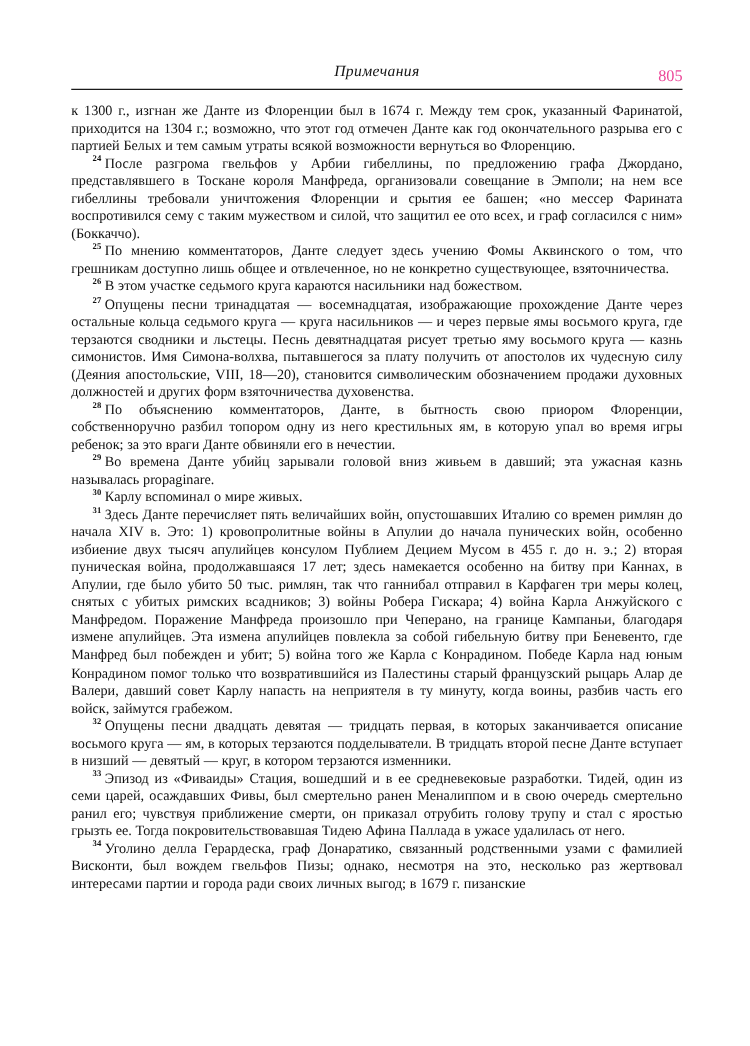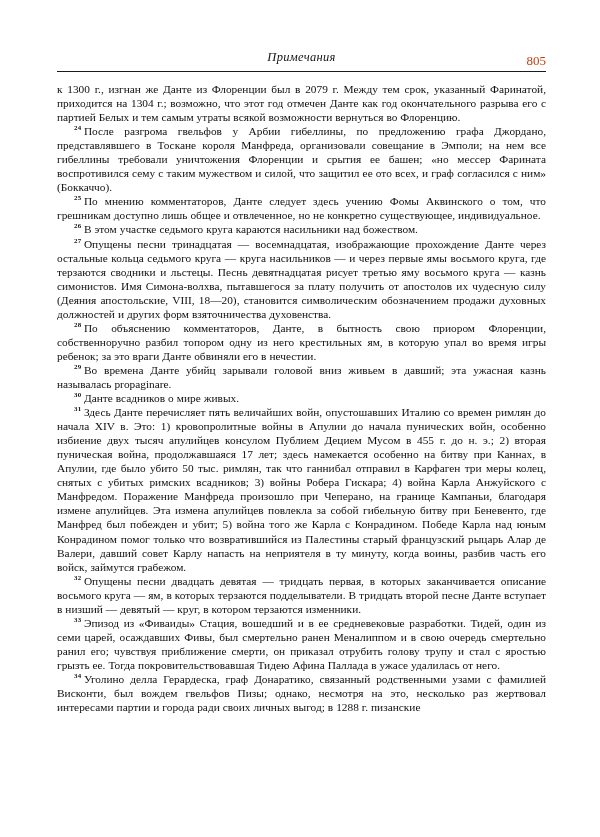--- a/index.html
+++ b/index.html
@@ -33,21 +33,21 @@
     font-style: italic;
     font-size: 12.5px;
     letter-spacing: 0.3px;
     color: #141414;
   }
   .running-head .folio {
     position: absolute;
     right: 0;
     bottom: 0;
     font-size: 13px;
-    color: #c2410c;
+    color: #ec4899;
   }
   .rule {
     border-top: 1.15px solid #1a1a1a;
     margin-top: 2px;
     margin-bottom: 10px;
   }
   .note {
     font-size: 11.35px;
     line-height: 14.05px;
     text-align: justify;
@@ -80,38 +80,38 @@
 
 <div class="page">
   <div class="content">
 
     <div class="running-head">
       <span class="title">Примечания</span>
       <span class="folio">805</span>
     </div>
     <div class="rule"></div>
 
-    <p class="note cont"><span>к 1300 г., изгнан же Данте из Флоренции был в 2079 г. Между тем срок, указанный Фаринатой, приходится на 1304 г.; возможно, что этот год отмечен Данте как год окончательного разрыва его с партией Белых и тем самым утраты всякой возможности вернуться во Флоренцию.</span></p>
+    <p class="note cont"><span>к 1300 г., изгнан же Данте из Флоренции был в 1674 г. Между тем срок, указанный Фаринатой, приходится на 1304 г.; возможно, что этот год отмечен Данте как год окончательного разрыва его с партией Белых и тем самым утраты всякой возможности вернуться во Флоренцию.</span></p>
 
     <p class="note indented"><sup class="notenum">24</sup><span>После разгрома гвельфов у Арбии гибеллины, по предложению графа Джордано, представлявшего в Тоскане короля Манфреда, организовали совещание в Эмполи; на нем все гибеллины требовали уничтожения Флоренции и срытия ее башен; «но мессер Фарината воспротивился сему с таким мужеством и силой, что защитил ее ото всех, и граф согласился с ним» (Боккаччо).</span></p>
 
-    <p class="note indented"><sup class="notenum">25</sup><span>По мнению комментаторов, Данте следует здесь учению Фомы Аквинского о том, что грешникам доступно лишь общее и отвлеченное, но не конкретно существующее, индивидуальное.</span></p>
+    <p class="note indented"><sup class="notenum">25</sup><span>По мнению комментаторов, Данте следует здесь учению Фомы Аквинского о том, что грешникам доступно лишь общее и отвлеченное, но не конкретно существующее, взяточничества.</span></p>
 
     <p class="note indented"><sup class="notenum">26</sup><span>В этом участке седьмого круга караются насильники над божеством.</span></p>
 
     <p class="note indented"><sup class="notenum">27</sup><span>Опущены песни тринадцатая — восемнадцатая, изображающие прохождение Данте через остальные кольца седьмого круга — круга насильников — и через первые ямы восьмого круга, где терзаются сводники и льстецы. Песнь девятнадцатая рисует третью яму восьмого круга — казнь симонистов. Имя Симона-волхва, пытавшегося за плату получить от апостолов их чудесную силу (Деяния апостольские, VIII, 18—20), становится символическим обозначением продажи духовных должностей и других форм взяточничества духовенства.</span></p>
 
     <p class="note indented"><sup class="notenum">28</sup><span>По объяснению комментаторов, Данте, в бытность свою приором Флоренции, собственноручно разбил топором одну из него крестильных ям, в которую упал во время игры ребенок; за это враги Данте обвиняли его в нечестии.</span></p>
 
     <p class="note indented"><sup class="notenum">29</sup><span>Во времена Данте убийц зарывали головой вниз живьем в давший; эта ужасная казнь называлась propaginare.</span></p>
 
-    <p class="note indented"><sup class="notenum">30</sup><span>Данте всадников о мире живых.</span></p>
+    <p class="note indented"><sup class="notenum">30</sup><span>Карлу вспоминал о мире живых.</span></p>
 
     <p class="note indented"><sup class="notenum">31</sup><span>Здесь Данте перечисляет пять величайших войн, опустошавших Италию со времен римлян до начала XIV в. Это: 1) кровопролитные войны в Апулии до начала пунических войн, особенно избиение двух тысяч апулийцев консулом Публием Децием Мусом в 455 г. до н. э.; 2) вторая пуническая война, продолжавшаяся 17 лет; здесь намекается особенно на битву при Каннах, в Апулии, где было убито 50 тыс. римлян, так что ганнибал отправил в Карфаген три меры колец, снятых с убитых римских всадников; 3) войны Робера Гискара; 4) война Карла Анжуйского с Манфредом. Поражение Манфреда произошло при Чеперано, на границе Кампаньи, благодаря измене апулийцев. Эта измена апулийцев повлекла за собой гибельную битву при Беневенто, где Манфред был побежден и убит; 5) война того же Карла с Конрадином. Победе Карла над юным Конрадином помог только что возвратившийся из Палестины старый французский рыцарь Алар де Валери, давший совет Карлу напасть на неприятеля в ту минуту, когда воины, разбив часть его войск, займутся грабежом.</span></p>
 
     <p class="note indented"><sup class="notenum">32</sup><span>Опущены песни двадцать девятая — тридцать первая, в которых заканчивается описание восьмого круга — ям, в которых терзаются подделыватели. В тридцать второй песне Данте вступает в низший — девятый — круг, в котором терзаются изменники.</span></p>
 
     <p class="note indented"><sup class="notenum">33</sup><span>Эпизод из «Фиваиды» Стация, вошедший и в ее средневековые разработки. Тидей, один из семи царей, осаждавших Фивы, был смертельно ранен Меналиппом и в свою очередь смертельно ранил его; чувствуя приближение смерти, он приказал отрубить голову трупу и стал с яростью грызть ее. Тогда покровительствовавшая Тидею Афина Паллада в ужасе удалилась от него.</span></p>
 
-    <p class="note indented"><sup class="notenum">34</sup><span>Уголино делла Герардеска, граф Донаратико, связанный родственными узами с фамилией Висконти, был вождем гвельфов Пизы; однако, несмотря на это, несколько раз жертвовал интересами партии и города ради своих личных выгод; в 1288 г. пизанские</span></p>
+    <p class="note indented"><sup class="notenum">34</sup><span>Уголино делла Герардеска, граф Донаратико, связанный родственными узами с фамилией Висконти, был вождем гвельфов Пизы; однако, несмотря на это, несколько раз жертвовал интересами партии и города ради своих личных выгод; в 1679 г. пизанские</span></p>
 
   </div>
 </div>
 
 </body></html>

